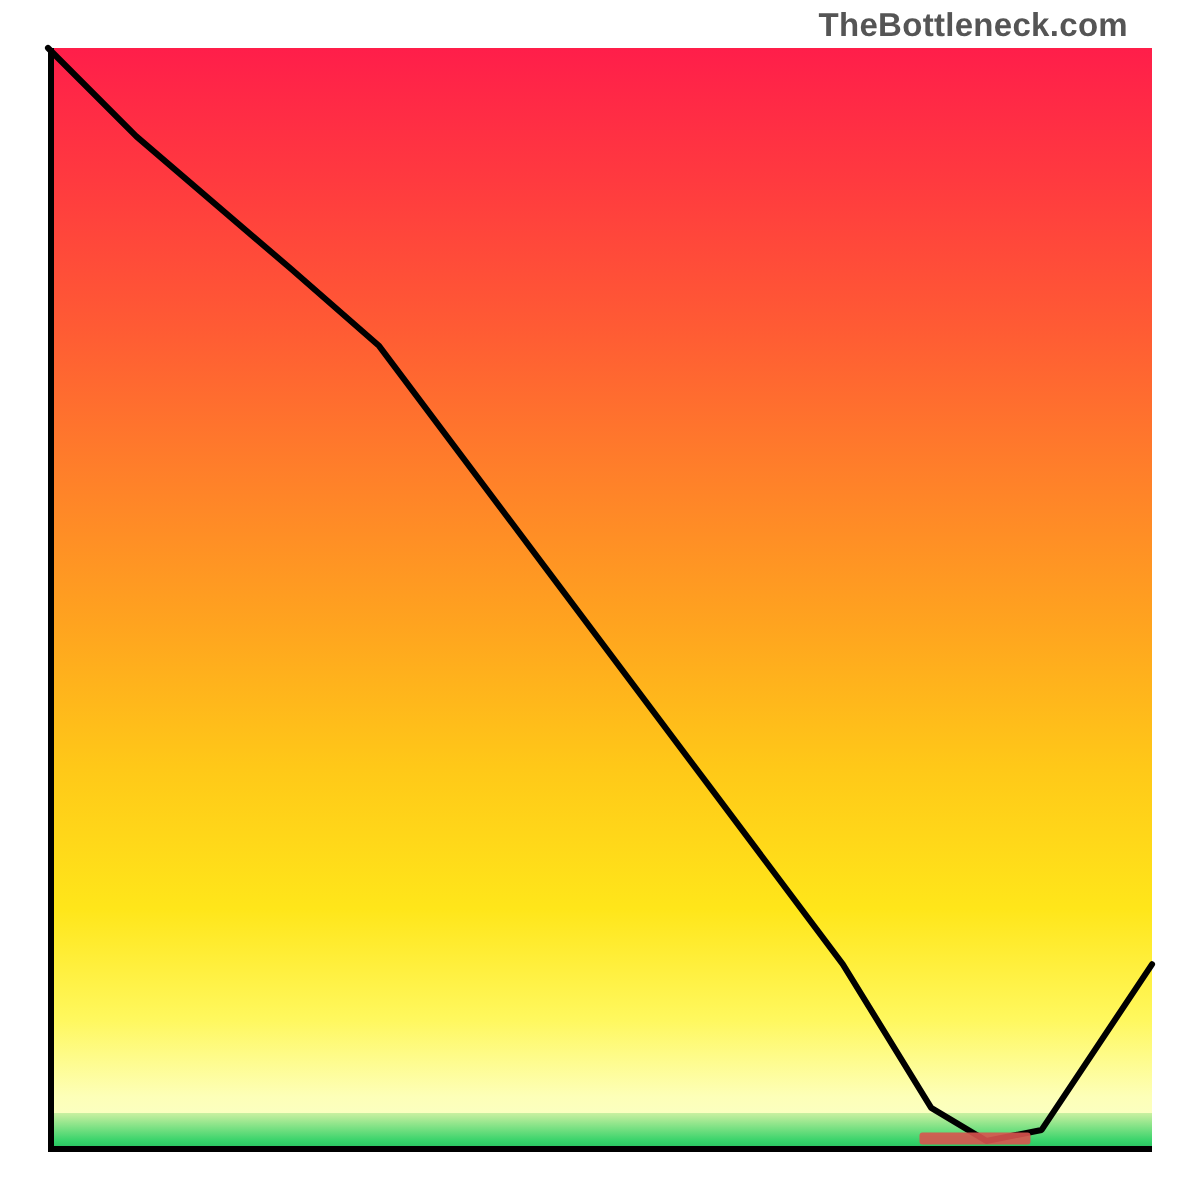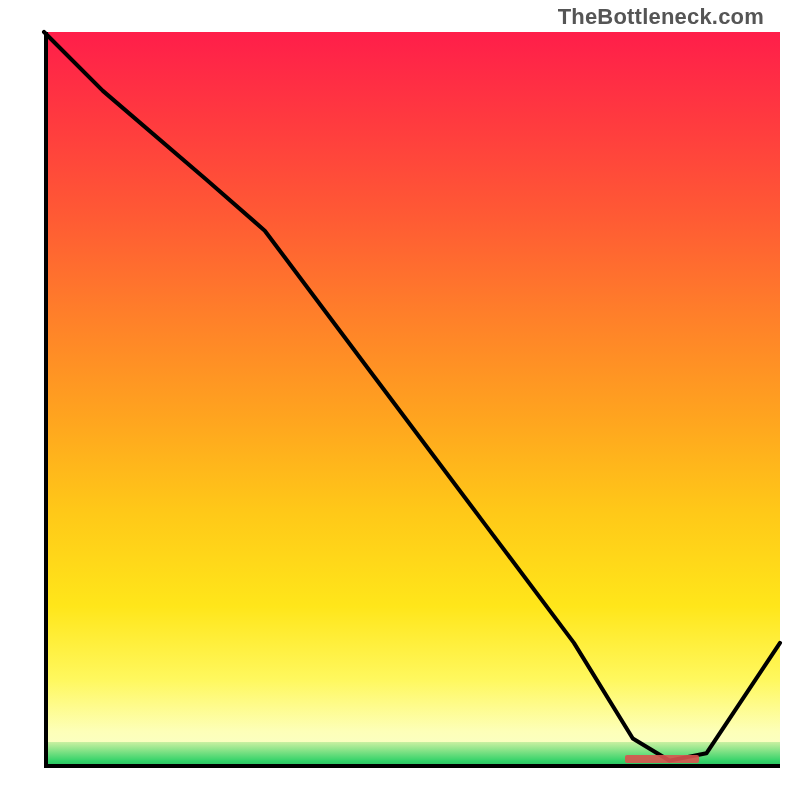--- a/index.html
+++ b/index.html
@@ -8,21 +8,20 @@
     width: 800px;
     height: 800px;
     background: #ffffff;
     font-family: Arial, Helvetica, sans-serif;
     overflow: hidden;
   }
   .stage {
     position: relative;
     width: 764px;
     height: 800px;
-    margin-left: 12px;
   }
   .watermark {
     position: absolute;
     top: 4px;
     right: 12px;
     font-size: 22px;
     font-weight: 600;
     color: #555;
     letter-spacing: 0.2px;
     user-select: none;

